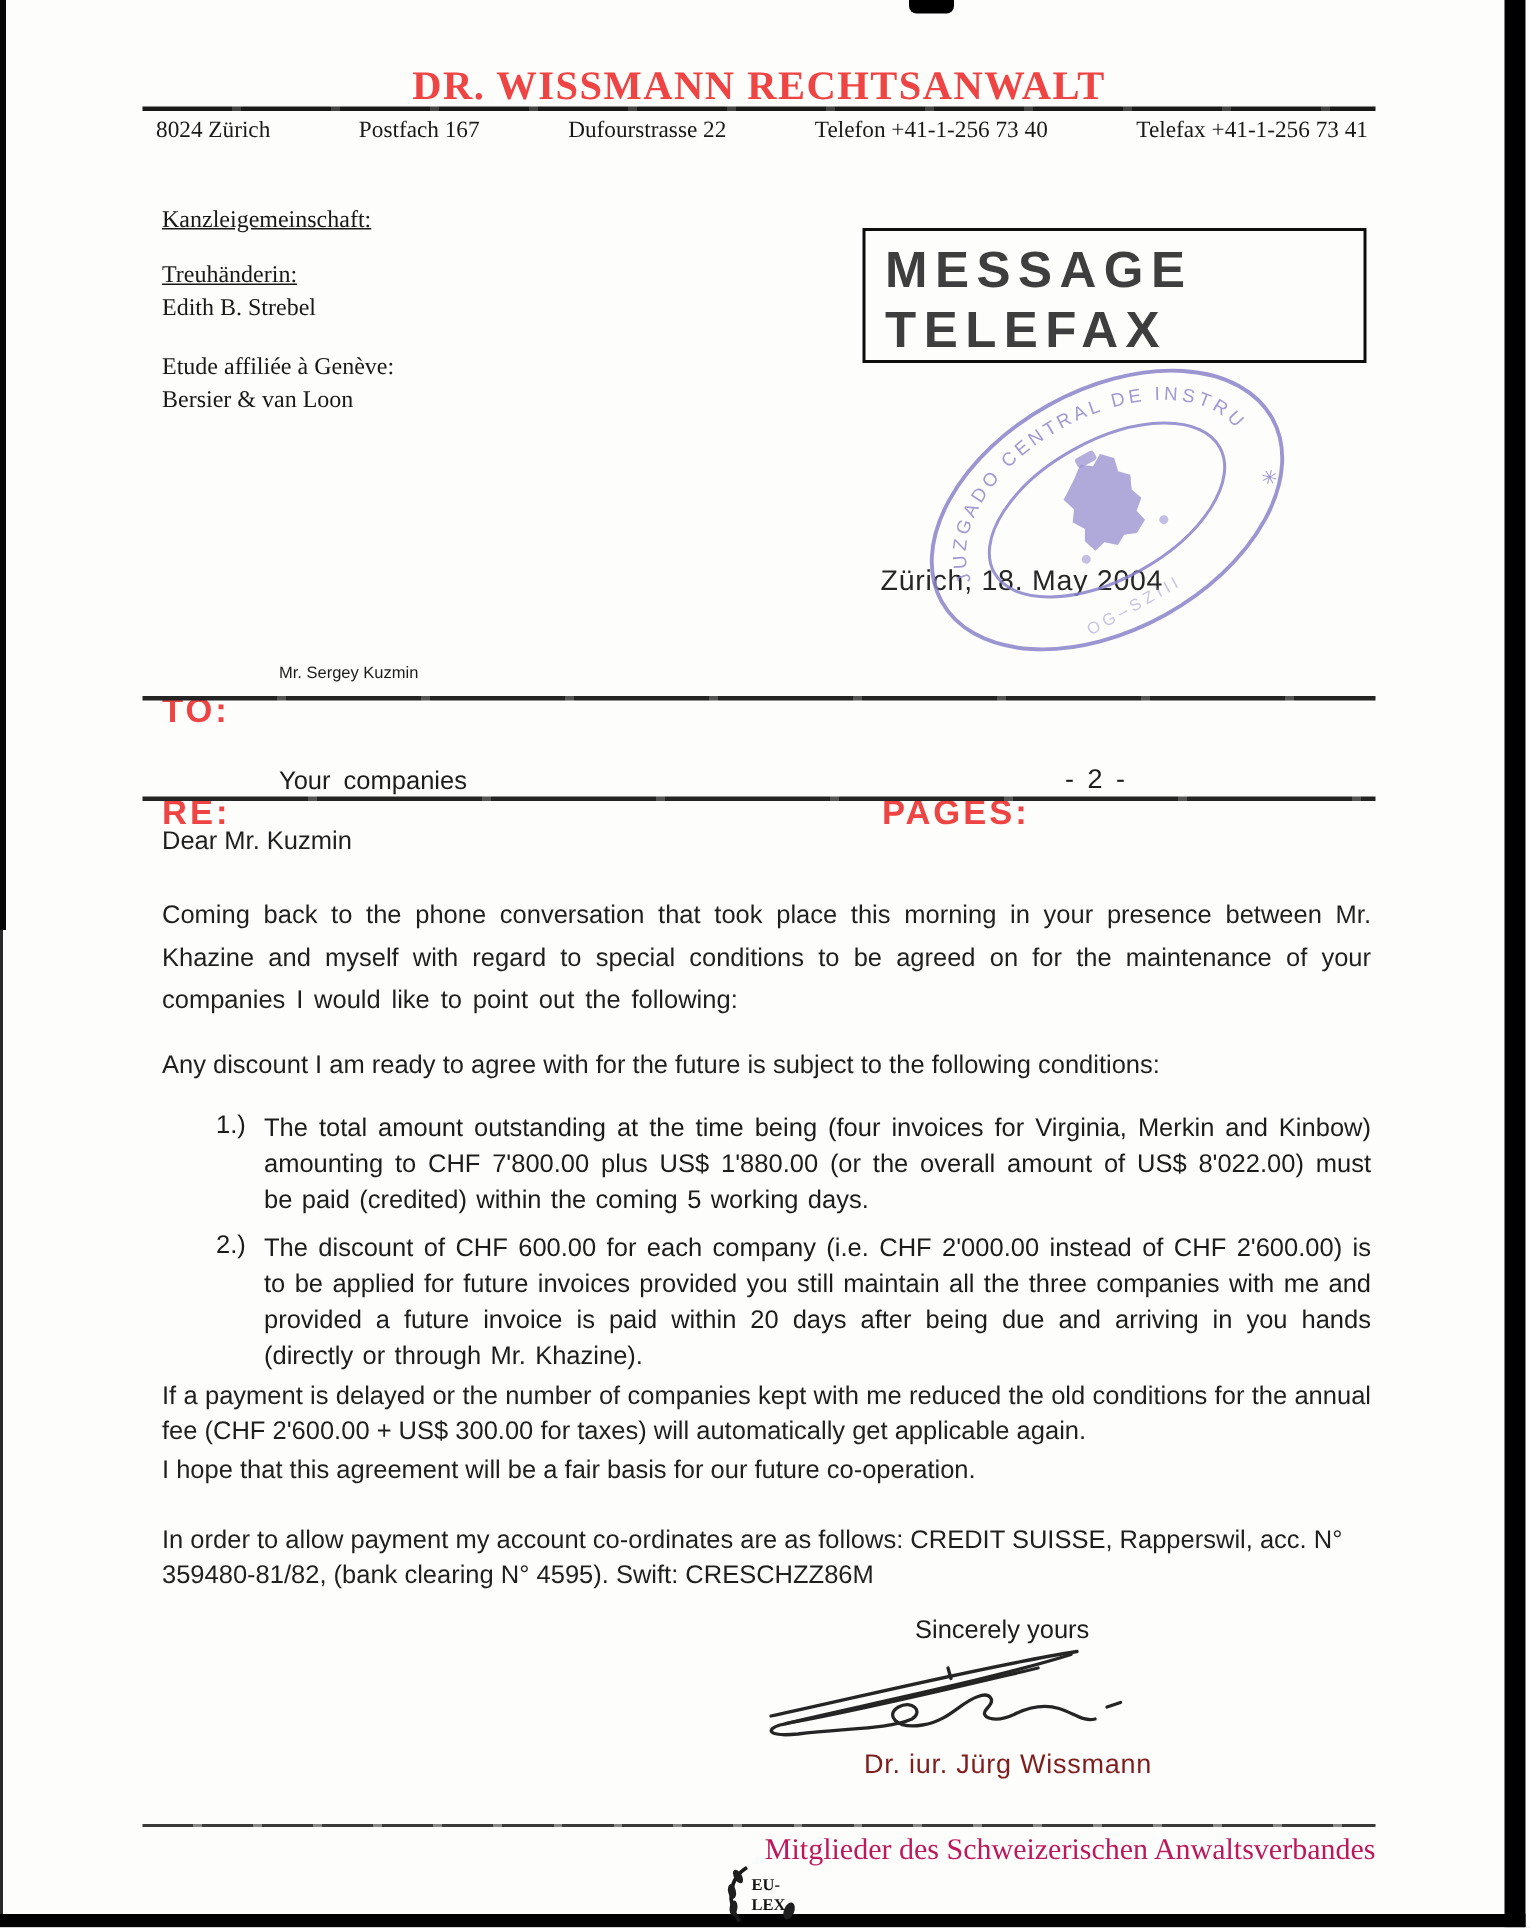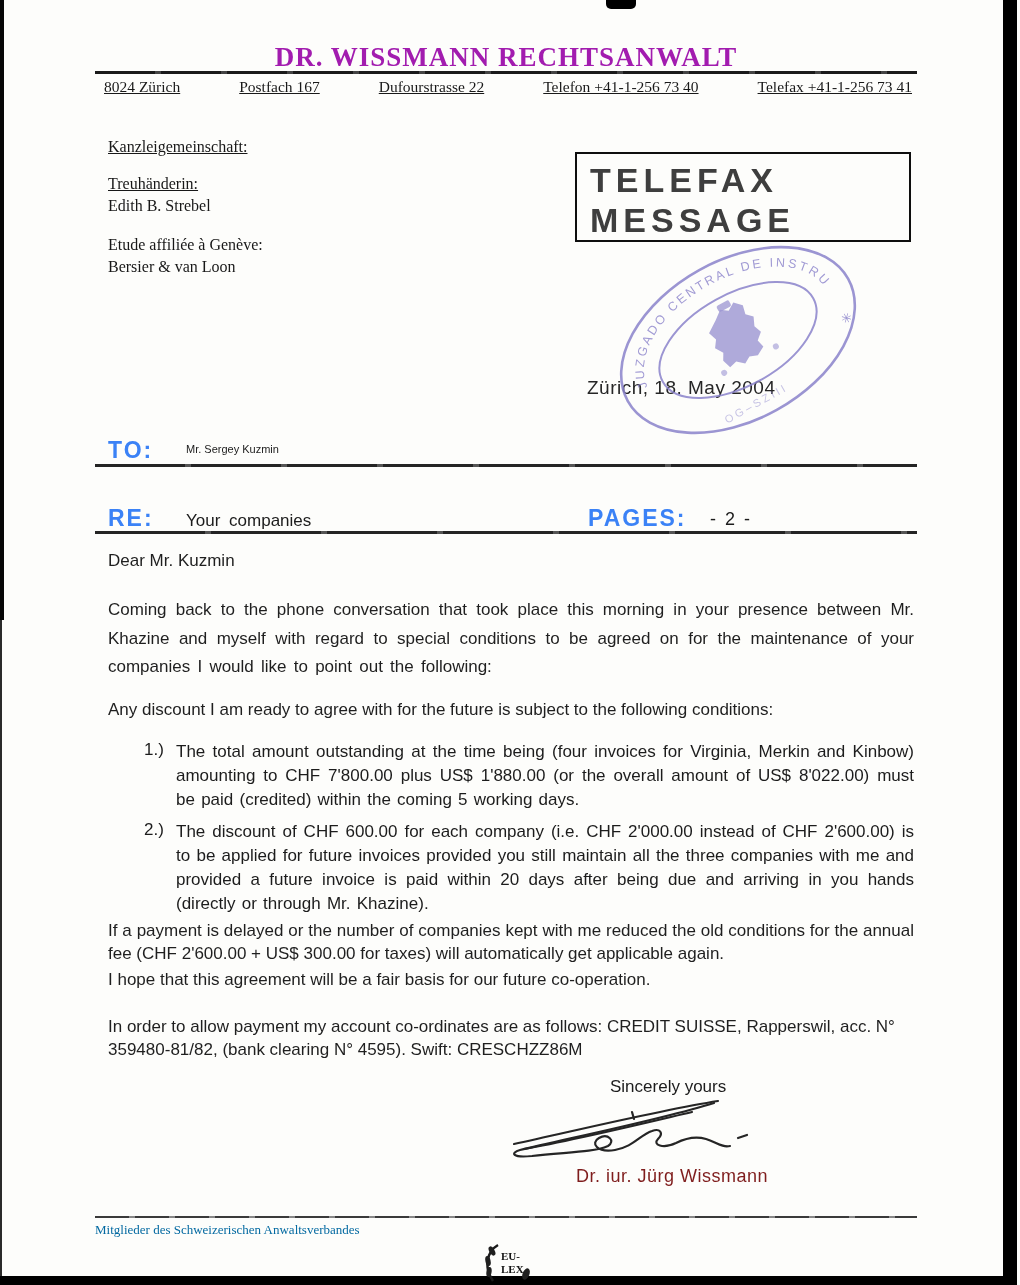--- a/index.html
+++ b/index.html
@@ -11,28 +11,28 @@
   
   .edge-right  { position:absolute; left:1003px; top:0; width:14px; height:1285px; background:#000; }
   .edge-bottom { position:absolute; left:0; top:1276px; width:1017px; height:9px; background:#000; }
   .edge-left   { position:absolute; left:0; top:0; width:4px; height:620px; background:#060606; }
   .edge-left2  { position:absolute; left:0; top:620px; width:2px; height:660px; background:#2a2a2a; }
   .edge-top-blob { position:absolute; left:606px; top:0; width:30px; height:9px; background:#000; border-radius:0 0 5px 5px; }
 
   
   .fax-title {
     position:absolute; top:42px; left:95px; width:822px; text-align:center;
-    font-family:"Liberation Serif", serif; font-weight:bold; font-size:27px; letter-spacing:1px; color:#a21caf;
+    font-family:"Liberation Serif", serif; font-weight:bold; font-size:27px; letter-spacing:1px; color:#ef4444;
   }
   .title-rule { position:absolute; top:71px; left:95px; width:822px; height:3px;
     background:repeating-linear-gradient(90deg,#1a1a1a 0 60px,#444 60px 66px); }
   .contact-row {
     position:absolute; top:78px; left:104px; width:808px;
     display:flex; justify-content:space-between;
-    font-family:"Liberation Serif", serif; font-size:15.5px; color:#191919;text-decoration:underline;
+    font-family:"Liberation Serif", serif; font-size:15.5px; color:#191919;
   }
 
   
   .left-col { position:absolute; left:108px; top:112px; font-family:"Liberation Serif", serif; font-size:16px; line-height:22px; color:#181818;margin-top:24px; }
   .u { text-decoration:underline; }
   .attorneys { margin-top:14px; }
   .treu { margin-top:15px; }
   .etude { margin-top:17px; }
 
   
@@ -42,21 +42,21 @@
     font-weight:bold; font-size:34px; letter-spacing:5px; line-height:40px; color:#3e3e3e;
   }
 
   
   .date-line { position:absolute; left:587px; top:377px; font-size:19px; color:#262626; letter-spacing:.5px; }
 
   
   .stamp { position:absolute; left:592px; top:236px; pointer-events:none; }
 
   
-  .to-label, .re-label, .pages-label { position:absolute; font-weight:bold; font-size:23px; letter-spacing:2px; color:#3b82f6; }
+  .to-label, .re-label, .pages-label { position:absolute; font-weight:bold; font-size:23px; letter-spacing:2px; color:#ef4444;margin-top:23px; }
   .to-label { left:108px; top:437px; }
   .to-value { position:absolute; left:186px; top:443px; font-size:11px; }
   .rule-to  { position:absolute; left:95px; top:464px; width:822px; height:3px;
     background:repeating-linear-gradient(90deg,#242424 0 90px,#555 90px 96px); }
   .re-label { left:108px; top:505px; }
   .re-value { position:absolute; left:186px; top:511px; font-size:17px; word-spacing:4px;text-align:center; }
   .pages-label { left:588px; top:505px; }
   .pages-value { position:absolute; left:710px; top:509px; font-size:18px; letter-spacing:2px; }
   .rule-re  { position:absolute; left:95px; top:531px; width:822px; height:3px;
     background:repeating-linear-gradient(90deg,#242424 0 110px,#555 110px 116px); }
@@ -76,22 +76,22 @@
   .p5 { top:1016px; line-height:22.5px; }
 
   
   .sincerely { position:absolute; left:610px; top:1077px; font-size:17px; }
   .signature { position:absolute; left:500px; top:1090px; }
   .signer { position:absolute; left:576px; top:1166px; font-size:18px; color:#7f1d1d; letter-spacing:.5px; }
 
   
   .rule-footer { position:absolute; left:95px; top:1216px; width:822px; height:2px;
     background:repeating-linear-gradient(90deg,#3a3a3a 0 34px,#888 34px 40px); }
-  .footer-text { position:absolute; left:95px; top:1222px; width:822px; text-align:left;
-    font-family:"Liberation Serif", serif; font-size:13px; color:#0369a1; }
+  .footer-text { position:absolute; left:95px; top:1222px; width:822px; text-align:right;
+    font-family:"Liberation Serif", serif; font-size:20px; color:#be185d; }
   .eulex { position:absolute; left:474px; top:1242px; }
 </style>
 </head>
 <body>
 
 <div class="page">
 
   <div class="edge-left"></div>
   <div class="edge-left2"></div>
   <div class="edge-right"></div>
@@ -114,22 +114,22 @@
       <div class="u">Treuhänderin:</div>
       <div>Edith B. Strebel</div>
     </div>
     <div class="etude">
       <div>Etude affiliée à Genève:</div>
       <div>Bersier &amp; van Loon</div>
     </div>
   </div>
 
   <div class="telefax-box">
+    <div>MESSAGE</div>
     <div>TELEFAX</div>
-    <div>MESSAGE</div>
   </div>
 
   <div class="date-line">Zürich, 18. May 2004</div>
 
   <svg class="stamp" width="292" height="208" viewBox="0 0 292 208">
     <g transform="rotate(-29 146 104)" stroke="#8b83cb" fill="none" opacity="0.85">
       <ellipse cx="146" cy="104" rx="126" ry="80" stroke-width="2.6"></ellipse>
       <ellipse cx="146" cy="104" rx="86" ry="46" stroke-width="2"></ellipse>
       <path id="stampArc" d="M 44,104 A 102,62 0 0 1 248,104" stroke="none"></path>
       <g stroke="none" fill="#8b83cb">

